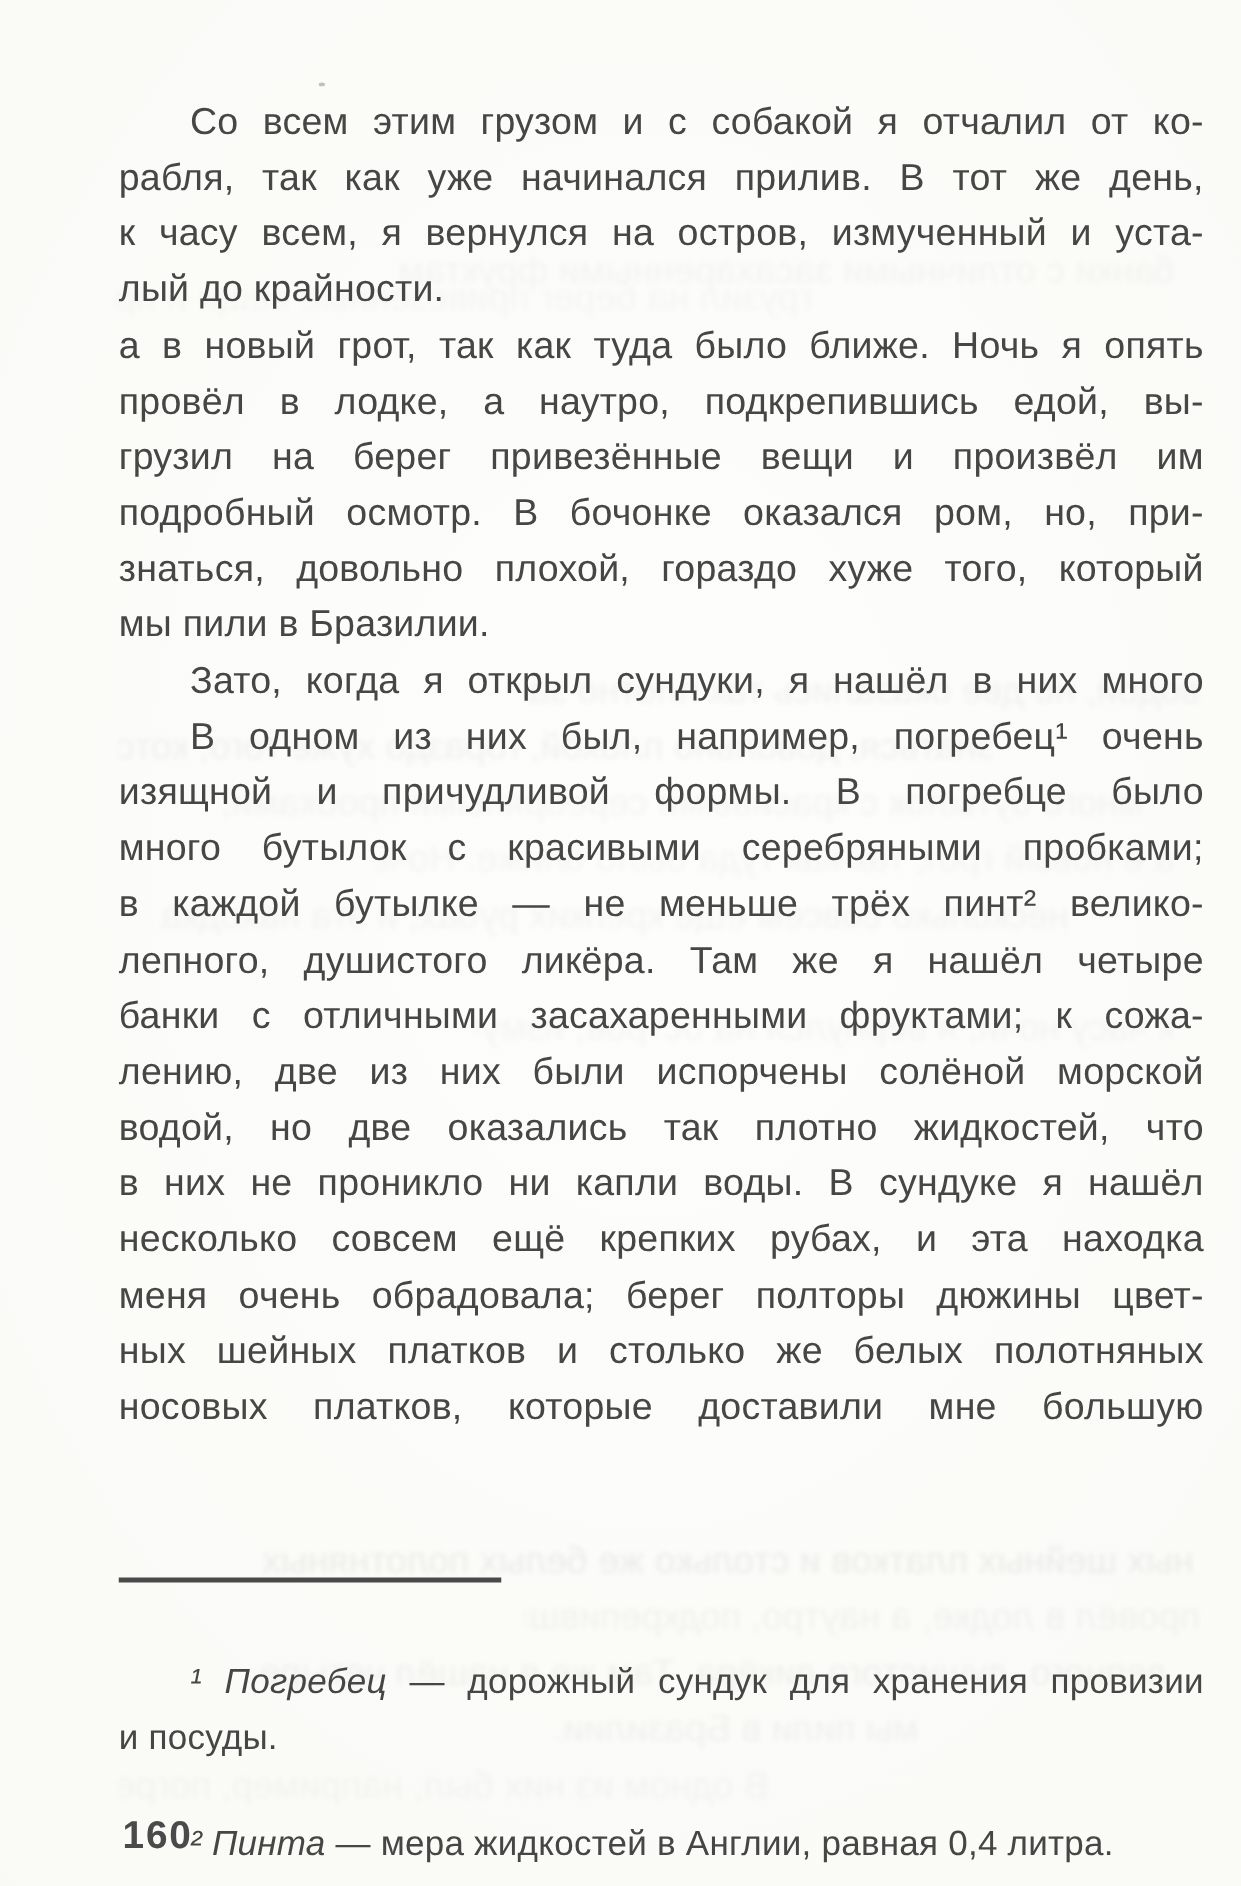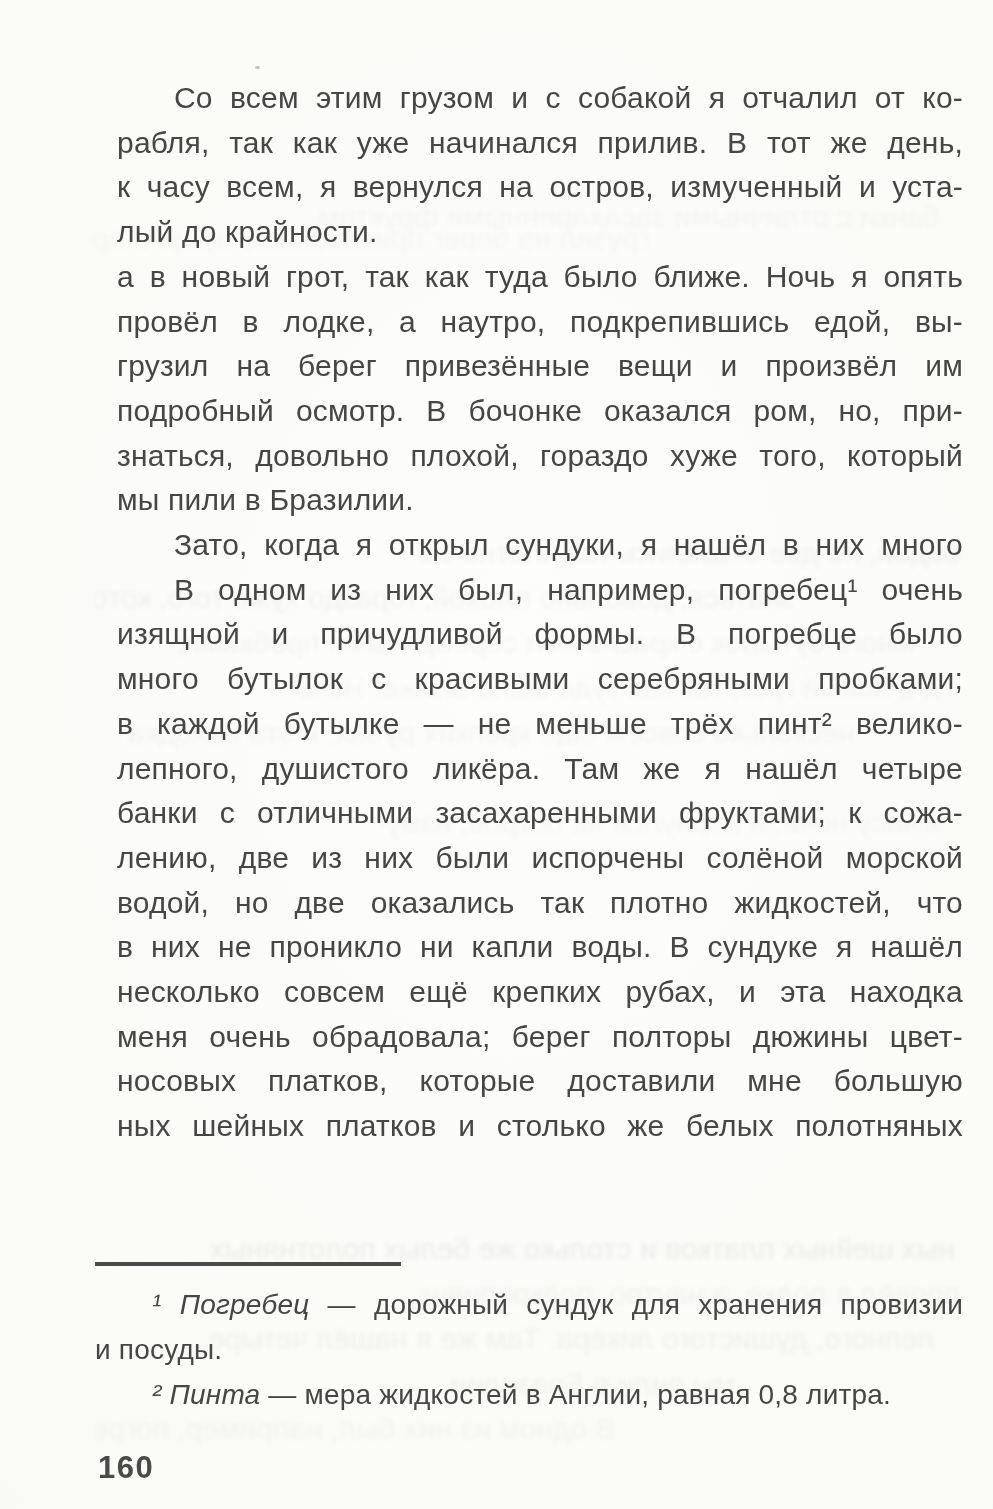--- a/index.html
+++ b/index.html
@@ -31,38 +31,38 @@
     width: 5px; height: 3px; border-radius: 50%;
     background: #9a9a98; opacity: .6;
   }
   .text-block {
     position: absolute;
     left: 95px; top: 76px; width: 868px;
     font-size: 30px; line-height: 44.7px;
     color: #464646;
     letter-spacing: 0.2px;
   }
-  .line { text-align: justify; text-align-last: justify; margin-left: 22px; }
+  .line { text-align: justify; text-align-last: justify; }
   .line.pl { text-align: justify; text-align-last: left; } 
   .line.first { text-indent: 57px; }
   .fn-sep {
     position: absolute;
     left: 95px; top: 1262px;
     width: 306px; height: 4px;
     background: #4a4a4a;
   }
   .footnotes {
     position: absolute;
     left: 95px; top: 1282px; width: 868px;
     font-size: 28px; line-height: 45px;
     color: #464646;
     letter-spacing: 0.2px;
   }
   .fn-line.j { text-align: justify; text-align-last: justify; }
-  .fn-line.first { text-indent: 57px; }
+  .fn-line.first { text-indent: 57px; margin-top: 40px; }
   .fn-marker, .fn-term { font-style: italic; }
   .page-number {
     position: absolute;
     left: 98px; top: 1450px;
     font-size: 31px; color: #4a4a4a;
     letter-spacing: 1.5px;
     font-weight: bold;
   }
 </style>
 </head>
@@ -114,29 +114,29 @@
       <div class="line">изящной и причудливой формы. В погребце было</div>
       <div class="line">много бутылок с красивыми серебряными пробками;</div>
       <div class="line">в каждой бутылке — не меньше трёх пинт² велико-</div>
       <div class="line">лепного, душистого ликёра. Там же я нашёл четыре</div>
       <div class="line">банки с отличными засахаренными фруктами; к сожа-</div>
       <div class="line">лению, две из них были испорчены солёной морской</div>
       <div class="line">водой, но две оказались так плотно жидкостей, что</div>
       <div class="line">в них не проникло ни капли воды. В сундуке я нашёл</div>
       <div class="line">несколько совсем ещё крепких рубах, и эта находка</div>
       <div class="line">меня очень обрадовала; берег полторы дюжины цвет-</div>
+      <div class="line">ных шейных платков и столько же белых полотняных</div>
       <div class="line">носовых платков, которые доставили мне большую</div>
-      <div class="line">ных шейных платков и столько же белых полотняных</div>
     </div>
 
   </div>
 
   <div class="fn-sep"></div>
 
   <div class="footnotes">
     <div class="fn-line j first"><span class="fn-marker">¹ </span><span class="fn-term">Погребец</span><span> — дорожный сундук для хранения провизии</span></div>
     <div class="fn-line">и посуды.</div>
-    <div class="fn-line first"><span class="fn-marker">² </span><span class="fn-term">Пинта</span><span> — мера жидкостей в Англии, равная 0,8 литра.</span></div>
+    <div class="fn-line first"><span class="fn-marker">² </span><span class="fn-term">Пинта</span><span> — мера жидкостей в Англии, равная 0,4 литра.</span></div>
   </div>
 
   <div class="page-number">160</div>
 
 </div>
 
 </body></html>

